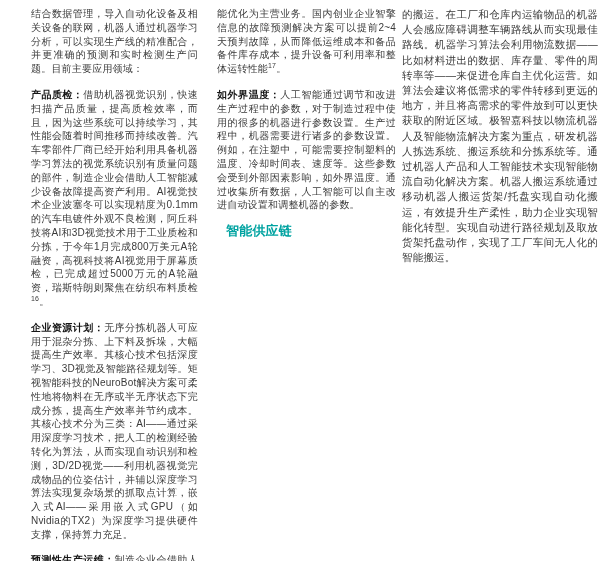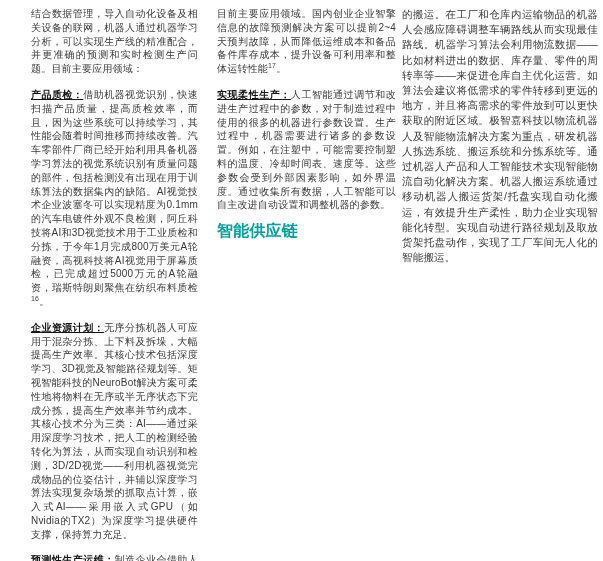--- a/index.html
+++ b/index.html
@@ -17,42 +17,42 @@
     text-align:justify;
     font-size:10px;
     line-height:13.8px;
     letter-spacing:0.2px;
   }
   .col-1{left:31px;width:167px;}
   .col-2{left:217px;width:179px;}
   .col-3{left:402px;width:196px;font-size:10.5px;line-height:15.2px;}
   .col p{margin:0 0 12px 0;}
   .col-3 p:first-child{margin-bottom:24px;}
-  .col p b{color:#161616;font-weight:bold;text-decoration:underline;}
+  .col p b{color:#161616;font-weight:bold;}
   .subhead{
-    margin:0;padding:0;
-    font-size:16px;
+    margin:9px;padding:0;
+    font-size:13px;
     line-height:13.8px;
     font-weight:bold;
     color:var(--accent,#00A3A1);
   }
   .subhead + p{margin-top:0;}
   sup{font-size:7px;line-height:0;vertical-align:super;}
 </style>
 </head>
 <body>
 
 <div class="page">
   <div class="col col-1">
       <p><span>结合数据管理，导入自动化设备及相关设备的联网，机器人通过机器学习分析，可以实现生产线的精准配合，并更准确的预测和实时检测生产问题。目前主要应用领域：</span></p>
-      <p><b>产品质检：</b><span>借助机器视觉识别，快速扫描产品质量，提高质检效率，而且，因为这些系统可以持续学习，其性能会随着时间推移而持续改善。汽车零部件厂商已经开始利用具备机器学习算法的视觉系统识别有质量问题的部件，包括检测没有出现在用于训练算法的数据集内的缺陷。AI视觉技术企业波塞冬可以实现精度为0.1mm的汽车电镀件外观不良检测，阿丘科技将AI和3D视觉技术用于工业质检和分拣，于今年1月完成800万美元A轮融资，高视科技将AI视觉用于屏幕质检，已完成超过5000万元的A轮融资，瑞斯特朗则聚焦在纺织布料质检</span><sup>16</sup><span>。</span></p>
+      <p><b>产品质检：</b><span>借助机器视觉识别，快速扫描产品质量，提高质检效率，而且，因为这些系统可以持续学习，其性能会随着时间推移而持续改善。汽车零部件厂商已经开始利用具备机器学习算法的视觉系统识别有质量问题的部件，制造企业会借助人工智能减少设备故障提高资产利用。AI视觉技术企业波塞冬可以实现精度为0.1mm的汽车电镀件外观不良检测，阿丘科技将AI和3D视觉技术用于工业质检和分拣，于今年1月完成800万美元A轮融资，高视科技将AI视觉用于屏幕质检，已完成超过5000万元的A轮融资，瑞斯特朗则聚焦在纺织布料质检</span><sup>16</sup><span>。</span></p>
       <p><b>企业资源计划：</b><span>无序分拣机器人可应用于混杂分拣、上下料及拆垛，大幅提高生产效率。其核心技术包括深度学习、3D视觉及智能路径规划等。矩视智能科技的NeuroBot解决方案可柔性地将物料在无序或半无序状态下完成分拣，提高生产效率并节约成本。其核心技术分为三类：AI——通过采用深度学习技术，把人工的检测经验转化为算法，从而实现自动识别和检测，3D/2D视觉——利用机器视觉完成物品的位姿估计，并辅以深度学习算法实现复杂场景的抓取点计算，嵌入式AI——采用嵌入式GPU（如Nvidia的TX2）为深度学习提供硬件支撑，保持算力充足。</span></p>
       <p><b>预测性生产运维：</b><span>制造企业会借助人工智能减少设备故障提高资产利用。利用机器学习处理设备的历史数据和实时数</span></p>
     </div>
   <div class="col col-2">
-      <p><span>目前主要应用领域。国内创业企业智擎信息的故障预测解决方案可以提前2~4天预判故障，从而降低运维成本和备品备件库存成本，提升设备可利用率和整体运转性能</span><sup>17</sup><span>。</span></p>
-      <p><b>实现柔性生产：</b><span>人工智能通过调节和改进生产过程中的参数，对于制造过程中使用的很多的机器进行参数设置。生产过程中，机器需要进行诸多的参数设置。例如，在注塑中，可能需要控制塑料的温度、冷却时间表、速度等。这些参数会受到外部因素影响，如外界温度。通过收集所有数据，人工智能可以自主改进自动设置和调整机器的参数。</span></p>
+      <p><span>能优化为主营业务。国内创业企业智擎信息的故障预测解决方案可以提前2~4天预判故障，从而降低运维成本和备品备件库存成本，提升设备可利用率和整体运转性能</span><sup>17</sup><span>。</span></p>
+      <p><b>如外界温度：</b><span>人工智能通过调节和改进生产过程中的参数，对于制造过程中使用的很多的机器进行参数设置。生产过程中，机器需要进行诸多的参数设置。例如，在注塑中，可能需要控制塑料的温度、冷却时间表、速度等。这些参数会受到外部因素影响，如外界温度。通过收集所有数据，人工智能可以自主改进自动设置和调整机器的参数。</span></p>
       <h3 class="subhead">智能供应链</h3>
     </div>
   <div class="col col-3">
       <p><span>的搬运。在工厂和仓库内运输物品的机器人会感应障碍调整车辆路线从而实现最佳路线。机器学习算法会利用物流数据——比如材料进出的数据、库存量、零件的周转率等——来促进仓库自主优化运营。如算法会建议将低需求的零件转移到更远的地方，并且将高需求的零件放到可以更快获取的附近区域。极智嘉科技以物流机器人及智能物流解决方案为重点，研发机器人拣选系统、搬运系统和分拣系统等。通过机器人产品和人工智能技术实现智能物流自动化解决方案。机器人搬运系统通过移动机器人搬运货架/托盘实现自动化搬运，有效提升生产柔性，助力企业实现智能化转型。实现自动进行路径规划及取放货架托盘动作，实现了工厂车间无人化的智能搬运。</span></p>
     </div>
 </div>
 
 </body></html>

